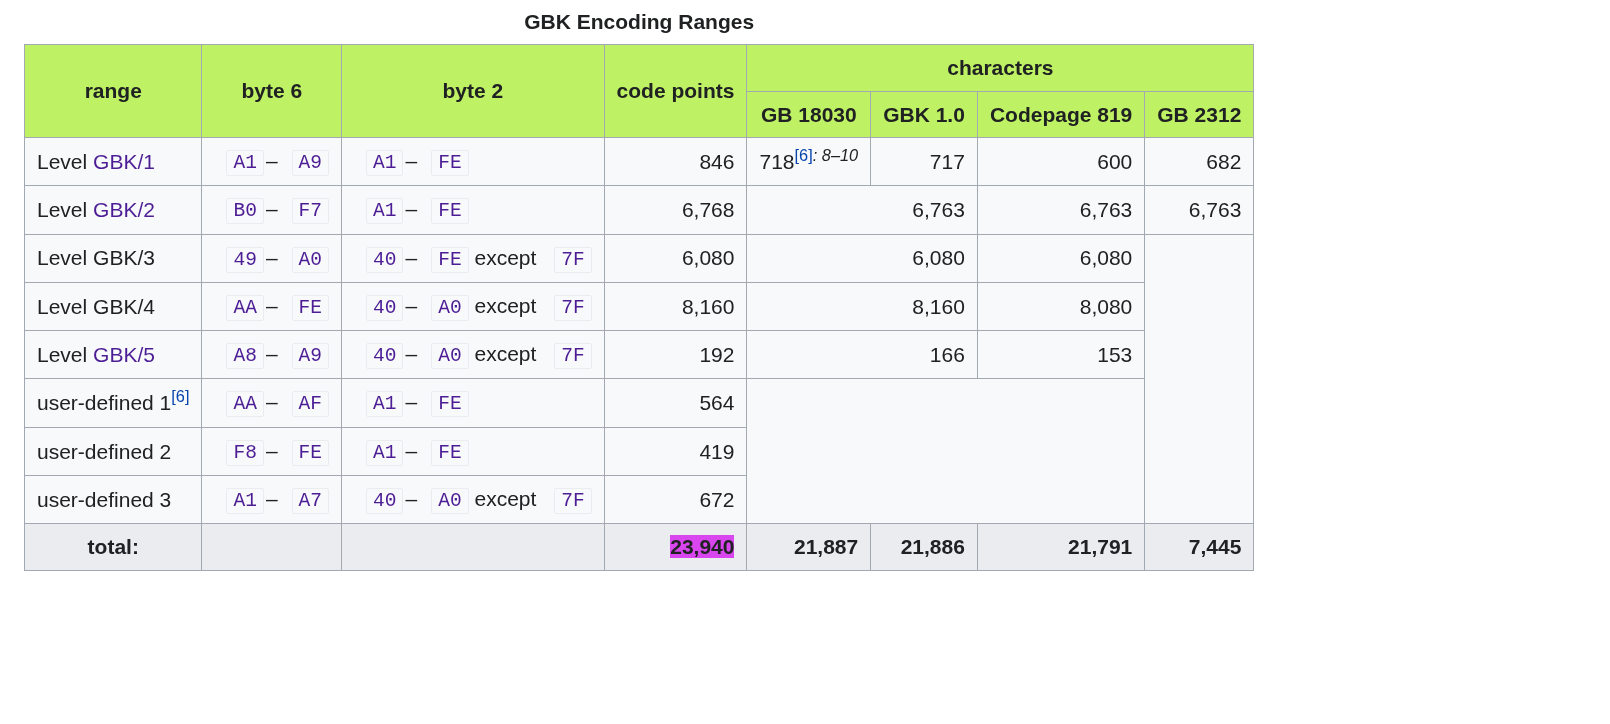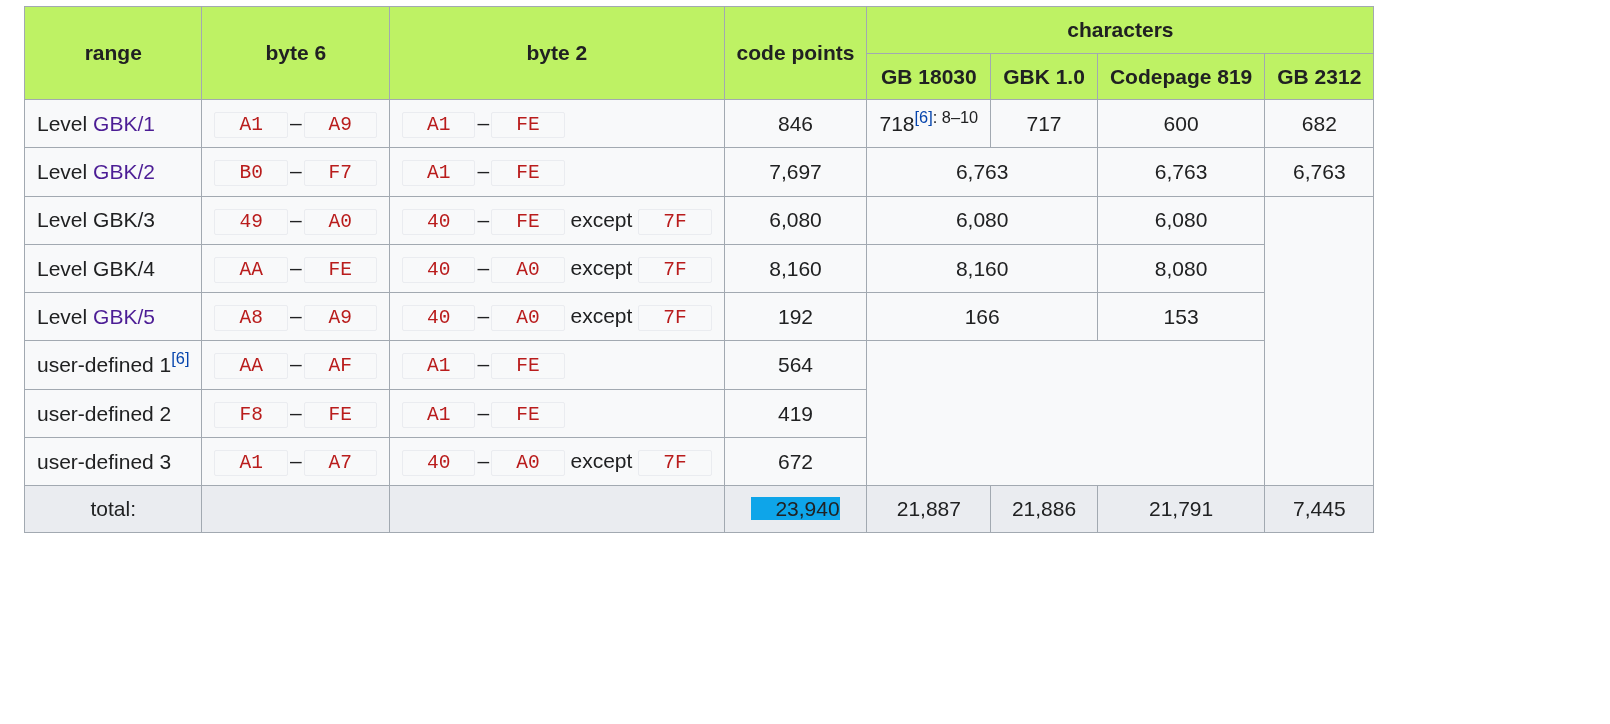--- a/index.html
+++ b/index.html
@@ -28,48 +28,50 @@
   }
   table.wikitable th {
     background: #bef264;
     text-align: center;
     font-weight: 700;
   }
   table.wikitable td {
     background: #f8f9fa;
   }
   td.num {
-    text-align: center;
+    text-align: right;
     white-space: nowrap;
   }
   tr.totals th,
   tr.totals td {
     background: #eaecf0;
-    font-weight: 400;
+    font-weight: 700;
   }
   code {
     font-family: "SFMono-Regular", Menlo, Consolas, "Liberation Mono", monospace;
     background: #f8f9fa;
     border: 1px solid #eaecf0;
     border-radius: 2px;
-    padding: 1px 24px;
+    padding: 1px 6px;
     font-size: 0.93em;
-    color: #b91c1c;
+    color: #4c1d95;
+    margin-left: 12px;
   }
   a.redlink { color: #4c1d95; text-decoration: none; }
   a.bluelink { color: #0645ad; text-decoration: none; }
   sup.ref { font-size: 0.78em; line-height: 0; }
-  .highlight-sel { background: #0ea5e9; padding-left: 24px; }
+  .highlight-sel { background: #d946ef; }
   .ndash { padding: 0 2px; }
-  .rp { color: #202122; font-size: 0.78em; vertical-align: super; line-height: 0; }
+  .rp { color: #202122; font-size: 0.78em; vertical-align: super; line-height: 0; font-style: italic; }
 </style>
 </head>
 <body>
 
 <table class="wikitable">
+  <caption>GBK Encoding Ranges</caption>
   <thead>
     <tr>
       <th rowspan="2">range</th>
       <th rowspan="2">byte 6</th>
       <th rowspan="2">byte 2</th>
       <th rowspan="2">code points</th>
       <th colspan="4">characters</th>
     </tr>
     <tr>
       <th>GB 18030</th>
@@ -104,21 +106,21 @@
       <td>
         <span>Level</span>
         <a class="redlink" href="#">GBK/2</a>
       </td>
       <td>
         <code>B0</code><span class="ndash">–</span><code>F7</code>
       </td>
       <td>
         <code>A1</code><span class="ndash">–</span><code>FE</code>
       </td>
-      <td class="num">7,697</td>
+      <td class="num">6,768</td>
       <td class="num" colspan="2">6,763</td>
       <td class="num">6,763</td>
       <td class="num">6,763</td>
     </tr>
 
     <tr>
       <td>
         <span>Level</span>
         <span>GBK/3</span>
       </td>

